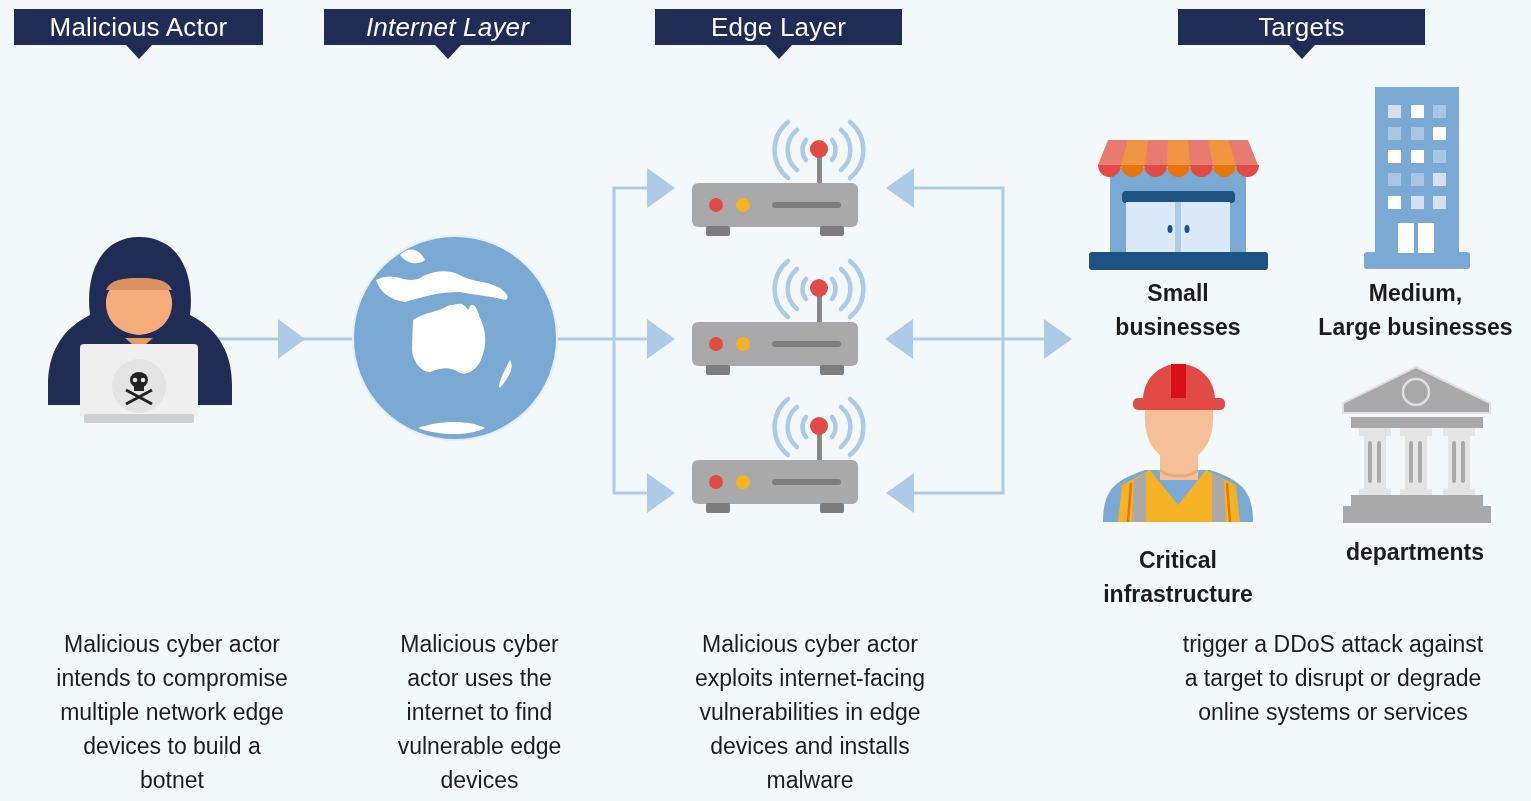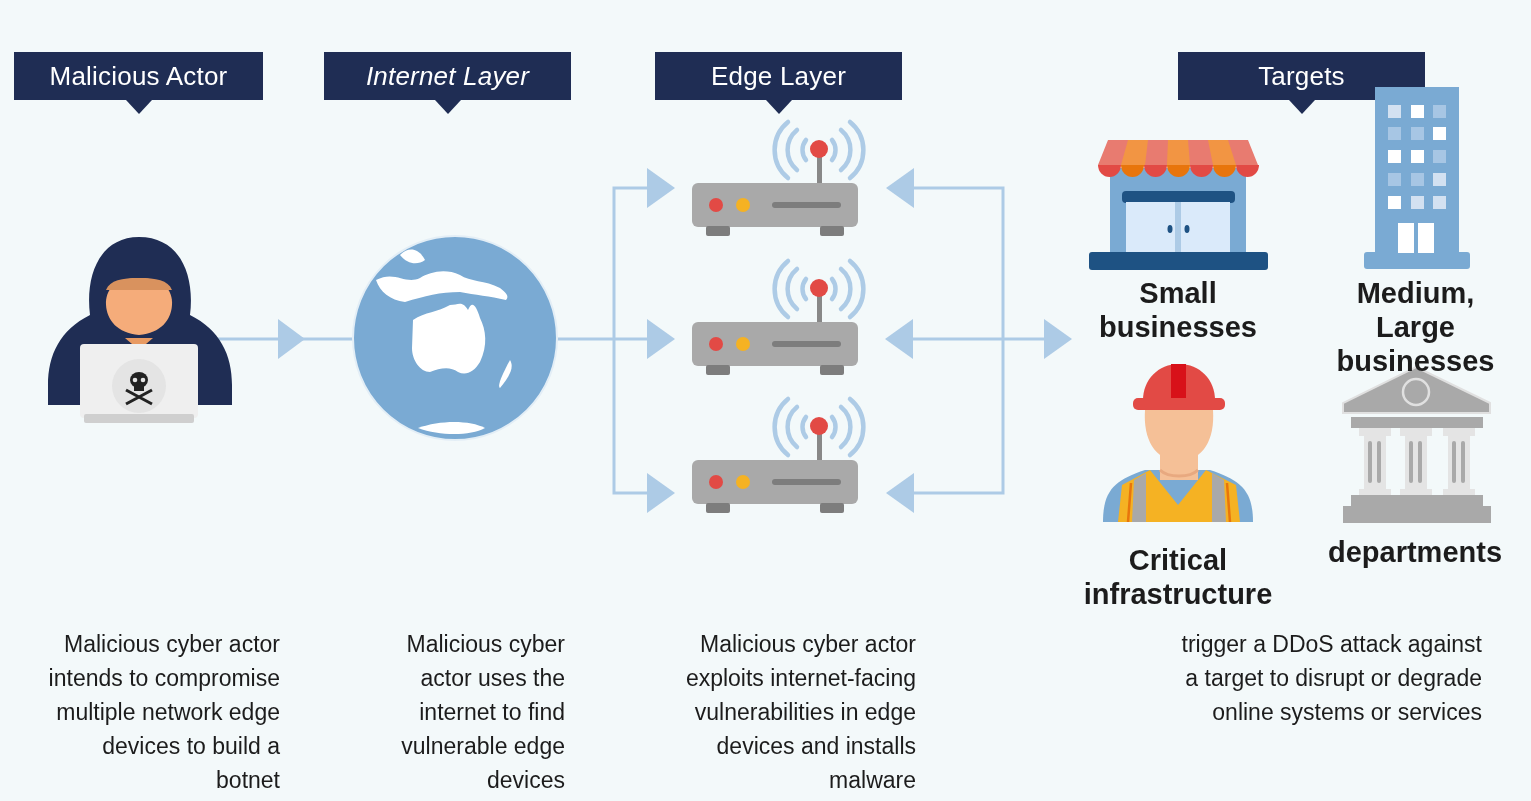--- a/index.html
+++ b/index.html
@@ -3,48 +3,48 @@
   <meta charset="utf-8">
   <style>
     html, body { margin: 0; padding: 0; }
     body {
       width: 1531px; height: 801px; position: relative; overflow: hidden;
       background: #f3f9fa;
       font-family: "Liberation Sans", "DejaVu Sans", sans-serif;
       color: #1c1c1c;
     }
     .header {
-      position: absolute; top: 9px; height: 48px;
+      position: absolute; top: 9px; height: 36px;
       background: #1f2d54; color: #ffffff;
       display: flex; align-items: center; justify-content: center;
-      font-size: 26px; font-weight: 500; letter-spacing: 0.2px; margin-top: 43px;
+      font-size: 26px; font-weight: 500; letter-spacing: 0.2px;
     }
     .header::after {
       content: ""; position: absolute; left: 50%; bottom: -14px;
       margin-left: -13px; width: 0; height: 0;
       border-left: 13px solid transparent; border-right: 13px solid transparent;
       border-top: 14px solid #1f2d54;
     }
     #h-actor { left: 14px; width: 249px; }
     #h-internet { left: 324px; width: 247px; font-style: italic; }
     #h-edge { left: 655px; width: 247px; }
     #h-targets { left: 1178px; width: 247px; }
 
     .desc {
-      position: absolute; top: 627px; text-align: right;
-      font-size: 23px; line-height: 34px; color: #1c1c1c;
+      position: absolute; top: 627px; text-align: center;
+      font-size: 23px; line-height: 34px; color: #1c1c1c; padding-left: 32px;
     }
     #d-actor { left: 0px; width: 280px; }
     #d-internet { left: 330px; width: 235px; }
     #d-edge { left: 640px; width: 276px; }
     #d-targets { left: 1120px; width: 362px; }
 
     .target-label {
       position: absolute; text-align: center; font-weight: bold;
-      font-size: 29px; line-height: 34px; color: #1c1c1c;
+      font-size: 23px; line-height: 34px; color: #1c1c1c;
     }
     #t-small { left: 1088px; width: 180px; top: 276px; }
     #t-large { left: 1300px; width: 231px; top: 276px; }
     #t-critical { left: 1080px; width: 196px; top: 535px; margin-top: 8px; }
     #t-gov { left: 1320px; width: 190px; top: 535px; }
 
     svg.diagram { position: absolute; left: 0; top: 0; }
   </style>
 </head>
 <body>

